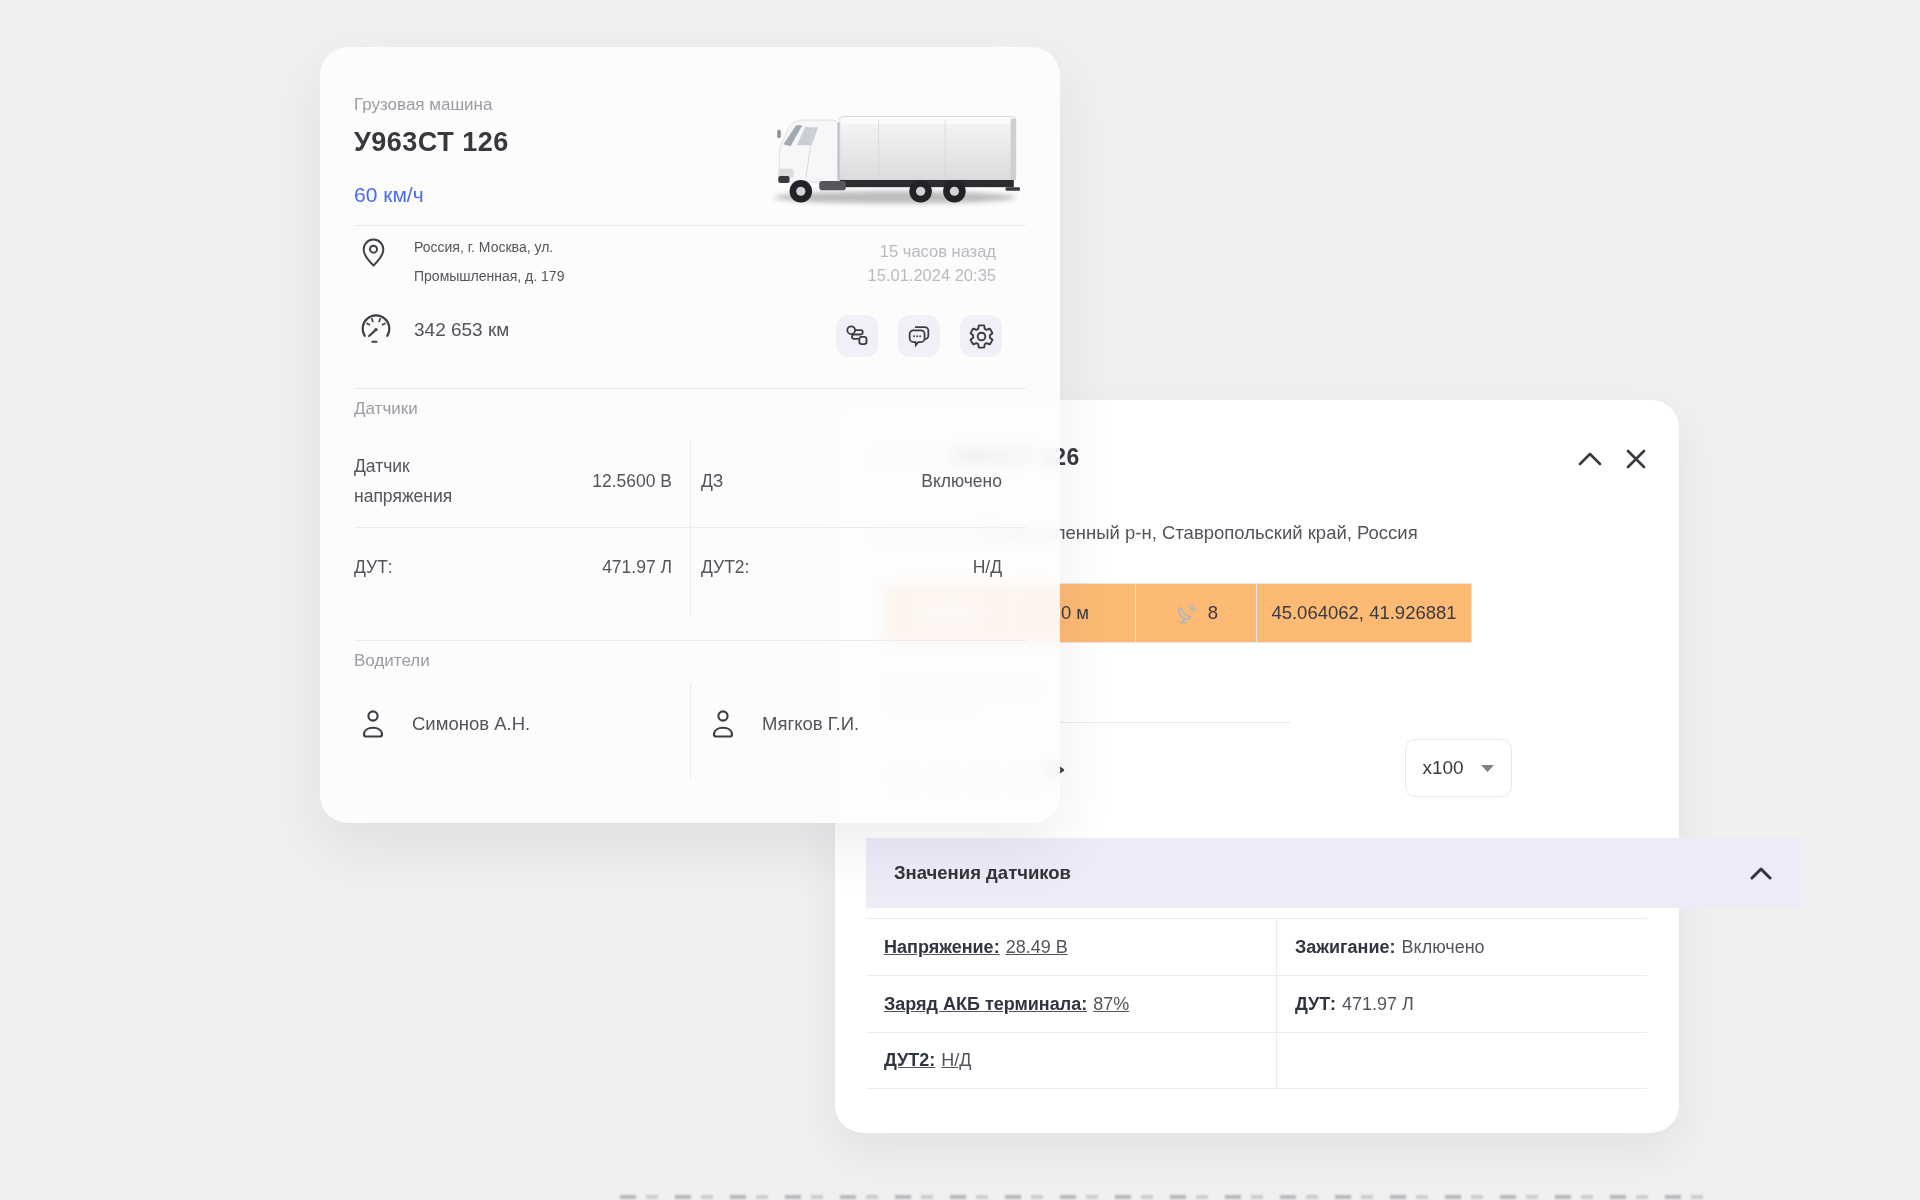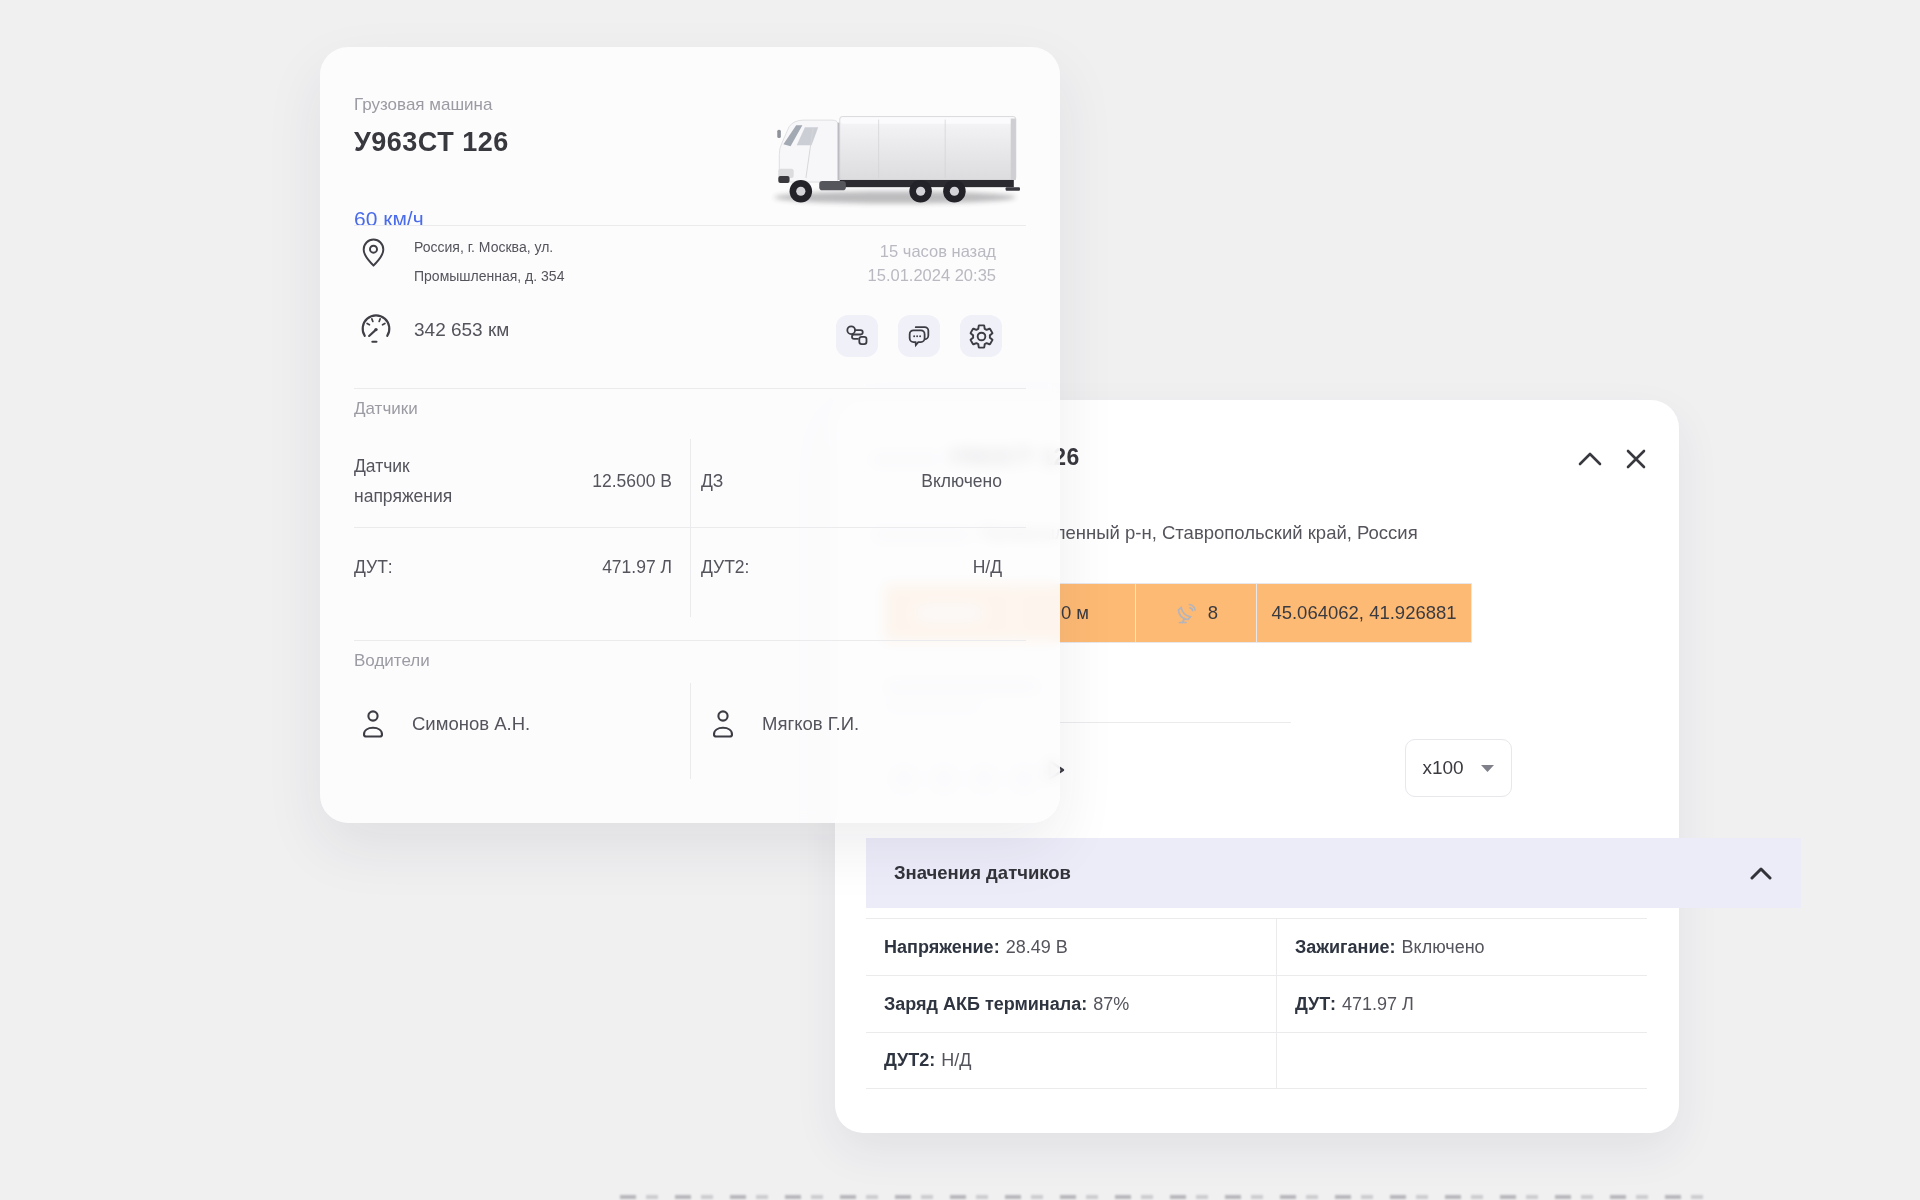--- a/index.html
+++ b/index.html
@@ -34,31 +34,31 @@
   .ctl-circle{width:34px;height:34px;border-radius:50%;background:#ededf1;}
   .play-btn{position:absolute;left:206px;top:354px;width:30px;height:32px;display:flex;align-items:center;justify-content:center;cursor:pointer;}
   .speed-select{position:absolute;left:570px;top:339px;width:107px;height:58px;border:1px solid var(--border);border-radius:10px;background:#fff;display:flex;align-items:center;justify-content:center;gap:16px;cursor:pointer;}
   .speed-select span{font-size:19px;color:#3a3a41;}
   .sensor-panel-header{position:absolute;left:31px;top:438px;width:935px;height:70px;background:var(--panel-bg);border-radius:0;display:flex;align-items:center;justify-content:space-between;padding:0 28px;cursor:pointer;}
   .sensor-panel-header .t{font-size:18.5px;font-weight:600;color:#33333a;}
   .sensor-table{position:absolute;left:31px;top:518px;width:781px;}
   .srow{display:flex;border-top:1px solid var(--divider);height:57px;}
   .srow:last-child{border-bottom:1px solid var(--divider);}
   .scell{display:flex;align-items:center;padding-left:18px;font-size:18px;color:var(--body);gap:6px;white-space:nowrap;}
-  .scell.c1{width:410px;}
+  .scell.c1{width:410px;text-decoration:underline;}
   .scell.c2{flex:1;border-left:1px solid var(--divider);}
   .scell b{color:#2f3540;font-weight:700;}
 
   
   .vehicle-card{position:absolute;left:320px;top:47px;width:740px;height:776px;
     background:rgba(253,253,254,.88);backdrop-filter:blur(7px);-webkit-backdrop-filter:blur(7px);
     border-radius:28px;box-shadow:0 24px 60px rgba(40,40,70,.08);z-index:2;}
   .v-type{position:absolute;left:34px;top:48px;font-size:17px;font-weight:500;color:var(--muted);}
   .v-plate{position:absolute;left:34px;top:80px;font-size:27px;font-weight:600;color:var(--dark);letter-spacing:.5px;}
-  .v-speed{position:absolute;left:34px;top:136px;font-size:21px;font-weight:500;color:var(--accent);margin-top:24px;}
+  .v-speed{position:absolute;left:34px;top:136px;font-size:21px;font-weight:500;color:var(--accent);}
   .truck{position:absolute;left:446px;top:62px;width:256px;height:100px;}
   .hdiv{position:absolute;left:34px;right:34px;height:1px;background:var(--divider);}
   .d1{top:178px;}.d2{top:341px;}.d3{top:593px;}
   .pin{position:absolute;left:40px;top:190px;}
   .v-address{position:absolute;left:94px;top:186px;font-size:14px;line-height:29px;color:var(--body);}
   .v-time{position:absolute;right:64px;top:192px;text-align:right;font-size:16.5px;line-height:24px;color:var(--light);}
   .gauge{position:absolute;left:38px;top:264px;}
   .v-odo{position:absolute;left:94px;top:272px;font-size:19px;color:var(--body);}
   .icon-btn{position:absolute;top:268px;width:42px;height:42px;border-radius:12px;background:var(--icon-btn-bg);display:flex;align-items:center;justify-content:center;cursor:pointer;}
   .ib1{left:516px;}.ib2{left:578px;}.ib3{left:640px;}
@@ -233,21 +233,21 @@
     </svg>
 
     <div class="hdiv d1"></div>
 
     <svg class="pin" width="27" height="31" viewBox="0 0 26 30" fill="none" stroke="#3f3f46" stroke-width="1.9">
       <path d="M13 2.5 C7.6 2.5 3.5 6.7 3.5 12 C3.5 19 13 27.5 13 27.5 C13 27.5 22.5 19 22.5 12 C22.5 6.7 18.4 2.5 13 2.5 Z"></path>
       <circle cx="13" cy="11.8" r="3.4"></circle>
     </svg>
     <div class="v-address">
       <div>Россия, г. Москва, ул.</div>
-      <div>Промышленная, д. 354</div>
+      <div>Промышленная, д. 179</div>
     </div>
     <div class="v-time">
       <div>15 часов назад</div>
       <div>15.01.2024 20:35</div>
     </div>
 
     <svg class="gauge" width="36" height="34" viewBox="0 0 34 32" fill="none" stroke="#3f3f46" stroke-width="2" stroke-linecap="round">
       <path d="M6.4 23.5 A12.6 12.6 0 1 1 27.6 23.5"></path>
       <path d="M8.6 11.7 L10.8 13" stroke-width="1.6"></path>
       <path d="M13.1 7.4 L14 9.8" stroke-width="1.6"></path>

